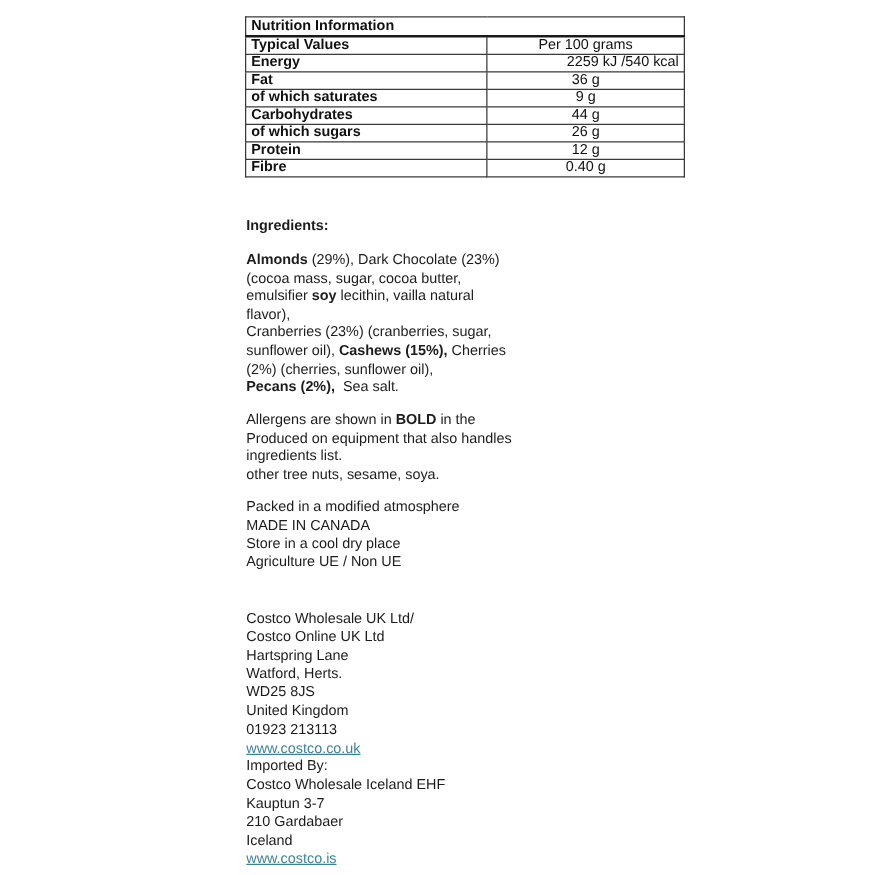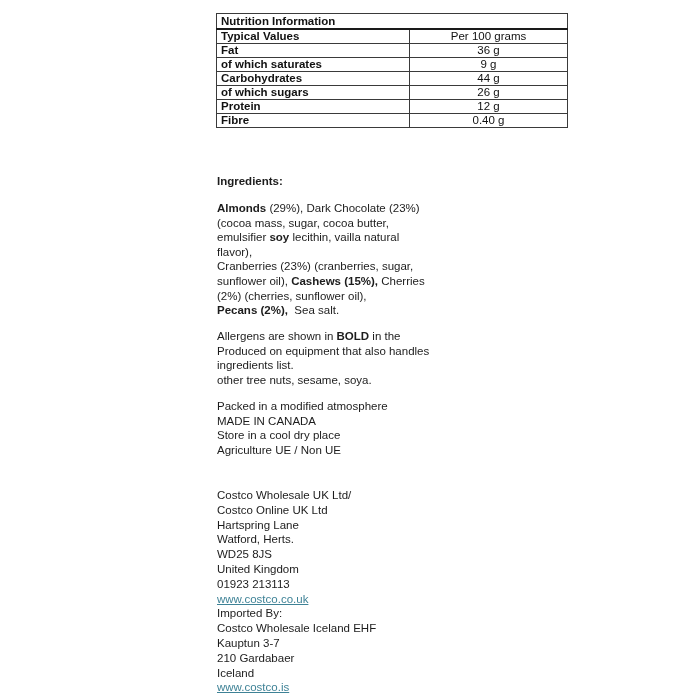--- a/index.html
+++ b/index.html
@@ -4,21 +4,20 @@
 <style>
   html, body { margin: 0; padding: 0; background: #ffffff; }
   .page {
     position: relative;
     width: 678px;
     height: 700px;
     background: #ffffff;
     font-family: "Liberation Sans", sans-serif;
     color: #1c1c1c;
     overflow: hidden;
-    margin-left: 20px;
   }
 
   
   table.nutri {
     position: absolute;
     left: 196px;
     top: 13px;
     width: 352px;
     border-collapse: collapse;
     font-size: 11.5px;
@@ -77,20 +76,24 @@
       <tr>
         <th colspan="2">Nutrition Information</th>
       </tr>
     </thead>
     <tbody>
         <tr>
           <td class="lbl">Typical Values</td>
           <td class="val">Per 100 grams</td>
         </tr>
         <tr>
+          <td class="lbl">Energy</td>
+          <td class="val right">2259 kJ /540 kcal</td>
+        </tr>
+        <tr>
           <td class="lbl">Fat</td>
           <td class="val">36 g</td>
         </tr>
         <tr>
           <td class="lbl">of which saturates</td>
           <td class="val">9 g</td>
         </tr>
         <tr>
           <td class="lbl">Carbohydrates</td>
           <td class="val">44 g</td>

